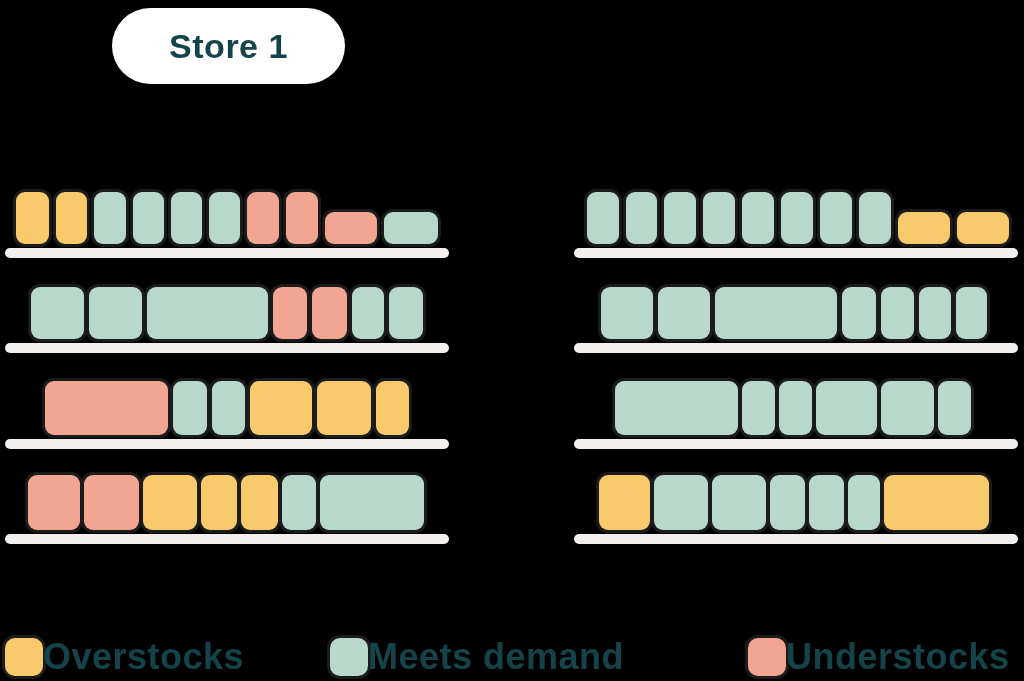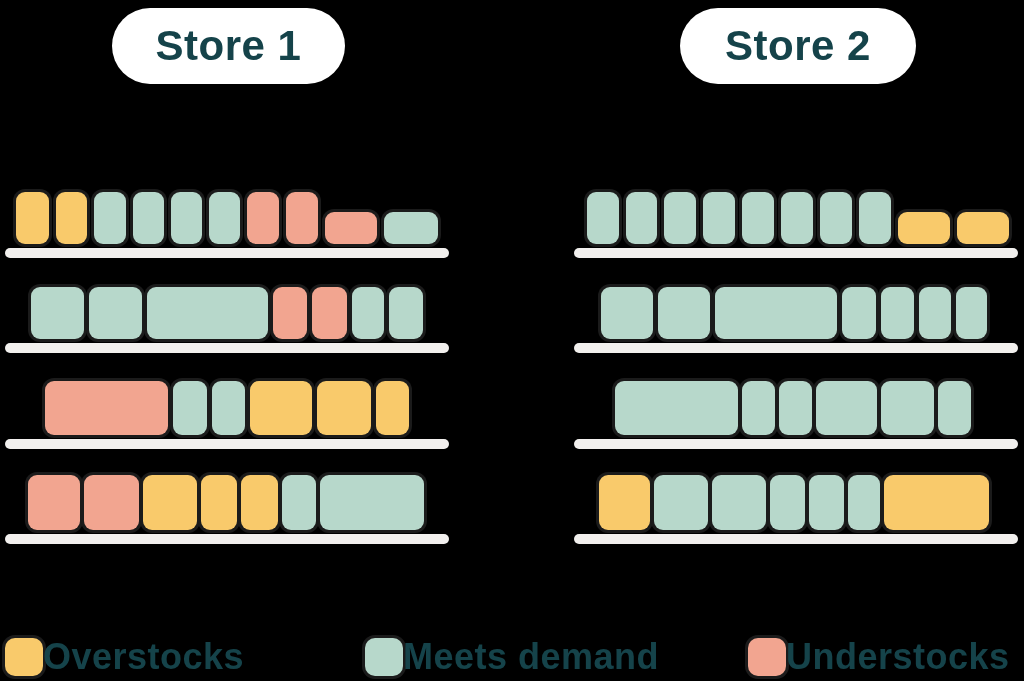--- a/index.html
+++ b/index.html
@@ -24,21 +24,21 @@
     background: var(--pill_bg, #fff);
     border-radius: 40px;
     display: flex;
     align-items: center;
     justify-content: center;
   }
   .pill-1 { left: 112px; width: 233px; }
   .pill-2 { left: 680px; width: 236px; }
   .pill-text {
     color: var(--text, #15434A);
-    font-size: 42px;
+    font-size: 34px;
     font-weight: 700;
     letter-spacing: 0.5px;
   }
 
   
   .store-col {
     position: absolute;
     top: 0;
     height: 620px;
   }
@@ -89,23 +89,20 @@
     letter-spacing: 0.5px;
   }
 </style>
 </head>
 <body>
 
 <div class="canvas" style="--background: #000000; --overstock: #F9CA6B; --meets: #B7D8CB; --understock: #F2A590; --shelf: #F2F0EE; --pill_bg: #FFFFFF; --text: #15434A;">
 
   <div class="pill pill-1">
     <span class="pill-text">Store 1</span>
-  </div>
-  <div class="pill pill-2">
-    <span class="pill-text">Store 2</span>
   </div>
 
   <div class="store-col" id="store-col-0" style="left: 5px; width: 444px;">
       <div class="shelf-unit" style="top: 188px;">
         <div class="box-row" style="padding-left: 11px; gap: 7px;">
           <div class="box overstock" style="width: 33px; height: 52px;"></div>
           <div class="box overstock" style="width: 31px; height: 52px;"></div>
           <div class="box meets" style="width: 32px; height: 52px;"></div>
           <div class="box meets" style="width: 31px; height: 52px;"></div>
           <div class="box meets" style="width: 31px; height: 52px;"></div>
@@ -203,21 +200,21 @@
           <div class="box overstock" style="width: 105px; height: 55px;"></div>
         </div>
         <div class="shelf-bar"></div>
       </div>
     </div>
 
   <div class="legend-item" id="legend-0" style="left: 5px;">
     <span class="legend-swatch overstock"></span>
     <span class="legend-label">Overstocks</span>
   </div>
-  <div class="legend-item" id="legend-1" style="left: 365px;">
+  <div class="legend-item" id="legend-1" style="left: 330px;">
     <span class="legend-swatch meets"></span>
     <span class="legend-label">Meets demand</span>
   </div>
   <div class="legend-item" id="legend-2" style="left: 748px;">
     <span class="legend-swatch understock"></span>
     <span class="legend-label">Understocks</span>
   </div>
 
 </div>
 

